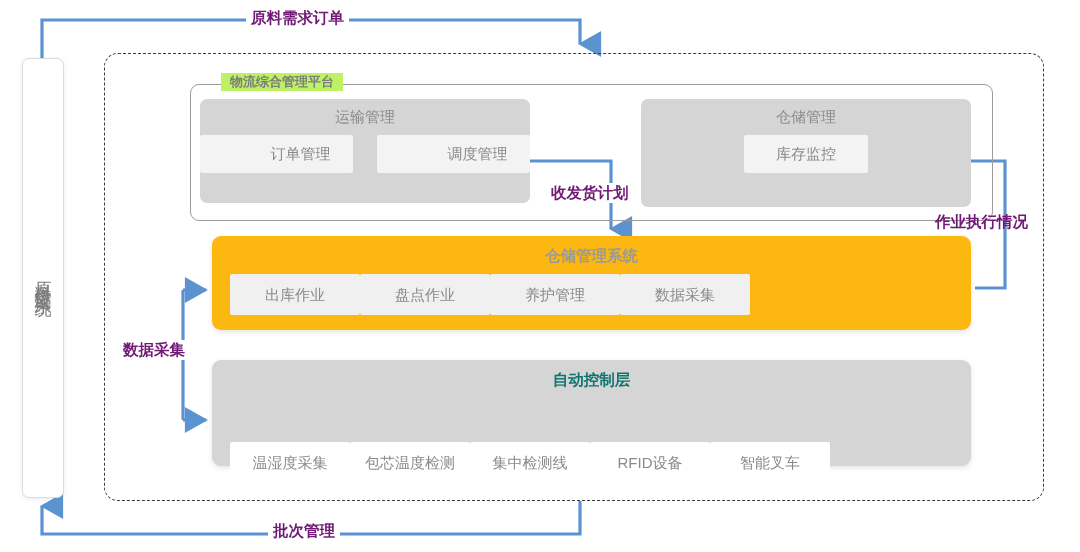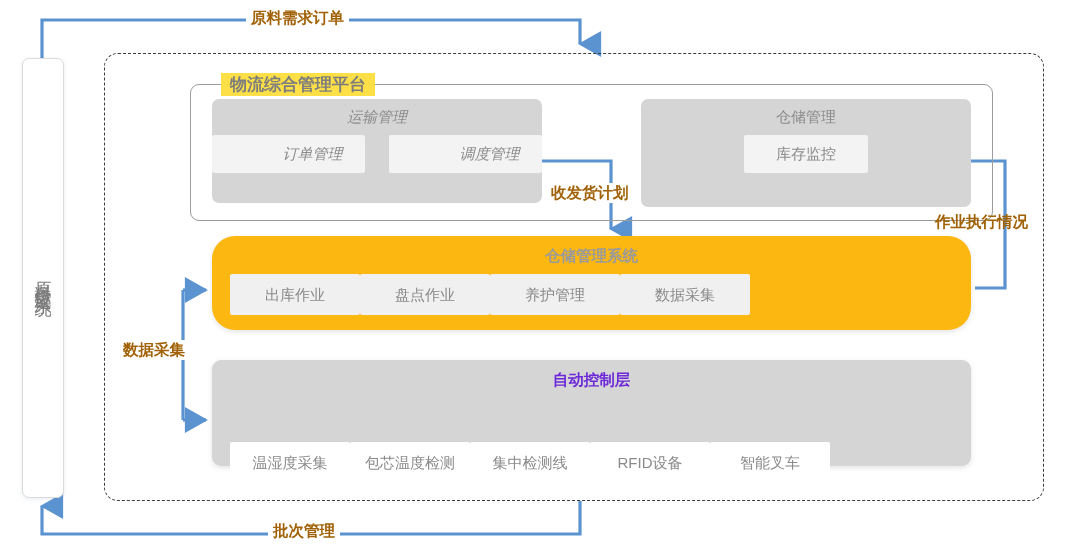--- a/index.html
+++ b/index.html
@@ -71,23 +71,23 @@
     width: 803px;
     height: 137px;
     border: 1.7px solid #9c9c9c;
     border-radius: 9px;
     box-sizing: border-box;
   }
   .platform-legend {
     position: absolute;
     left: 30px;
     top: -12px;
-    background: #fde047;
+    background: #bef264;
     padding: 0 9px;
-    font-size: 17px;
+    font-size: 13px;
     font-weight: bold;
     color: #7d7d7d;
     white-space: nowrap;
   }
 
   
   .subgroup {
     position: absolute;
     background: #d5d5d5;
     border-radius: 7px;
@@ -112,72 +112,71 @@
   }
   .chip {
     background: #f3f3f3;
     color: #8a8a8a;
     font-size: 15px;
     height: 38px;
     line-height: 38px;
     text-align: center;
     border-radius: 2px;
   }
-  #grp-transport { left: 212px; top: 99px; width: 330px; height: 104px; font-style: italic; }
+  #grp-transport { left: 200px; top: 99px; width: 330px; height: 104px; }
   #grp-warehouse { left: 641px; top: 99px; width: 330px; height: 108px; }
   #grp-transport .chip { width: 124px; padding-left: 48px; }
   #grp-warehouse .chip { width: 124px; }
 
   
   .band {
     position: absolute;
     left: 212px;
     width: 759px;
     border-radius: 9px;
     box-sizing: border-box;
   }
   #band-wms {
     top: 236px;
     height: 94px;
     background: #fcb711;
     box-shadow: 0 2px 5px rgba(150,150,150,0.25);
-    border-radius: 23px;
   }
   #band-auto {
     top: 360px;
     height: 106px;
     background: #d5d5d5;
     box-shadow: 0 2px 5px rgba(150,150,150,0.25);
   }
   .band-title {
     position: absolute;
     left: 0; right: 0;
     top: 10px;
     text-align: center;
     font-size: 15.5px;
     font-weight: bold;
   }
   #band-wms .band-title { color: #9a9a9a; }
-  #band-auto .band-title { color: #6d28d9; }
+  #band-auto .band-title { color: #0f766e; }
   .band-chips {
     position: absolute;
     left: 18px;
     right: 18px;
     top: 38px;
     display: flex;
   }
   #band-wms .band-chips .chip { width: 130px; height: 41px; line-height: 41px; background:#f0f0f0; }
   #band-auto .band-chips .chip { width: 120px; height: 41px; line-height: 41px; background:#ffffff;margin-top:44px; }
 
   
   .flow-label {
     position: absolute;
     font-size: 15.5px;
     font-weight: bold;
-    color: #a16207;
+    color: #701a75;
     background: #ffffff;
     padding: 0 5px;
     white-space: nowrap;
     line-height: 20px;
   }
   #lbl-order     { left: 246px; top: 8px; }
   #lbl-batch     { left: 268px; top: 521px; }
   #lbl-plan      { left: 546px; top: 183px; }
   #lbl-exec      { left: 930px; top: 212px; background: transparent; }
   #lbl-collect   { left: 118px; top: 340px; }

